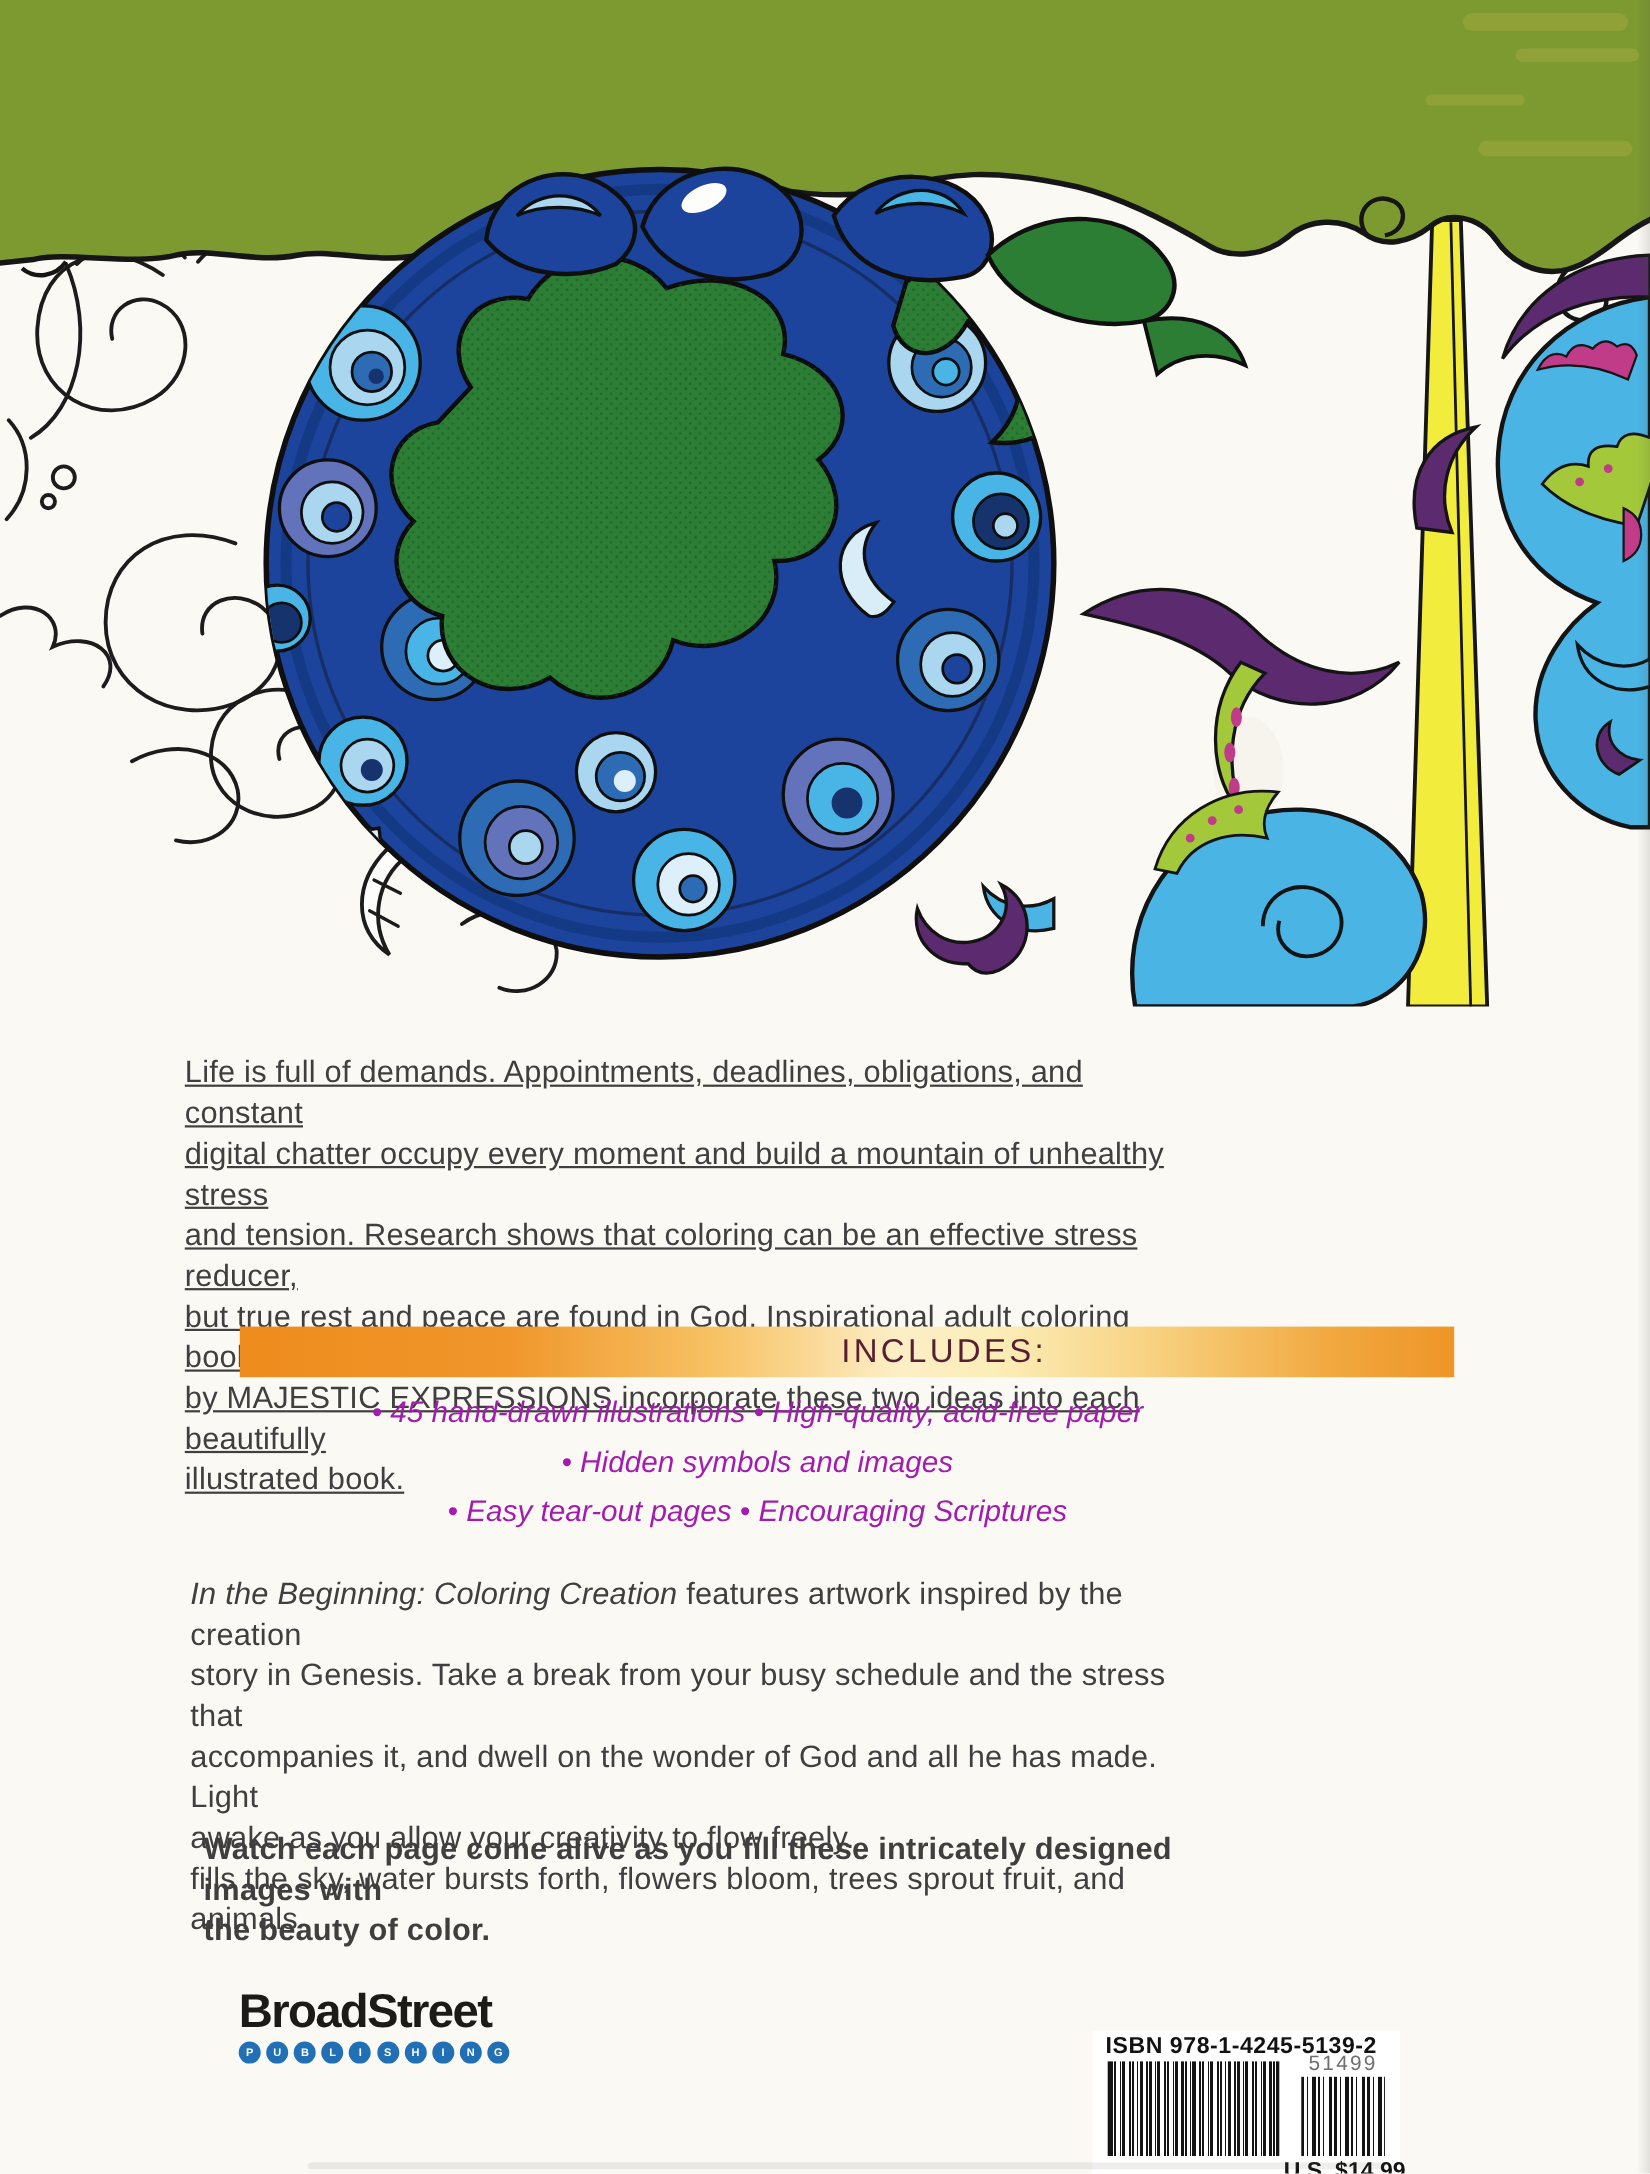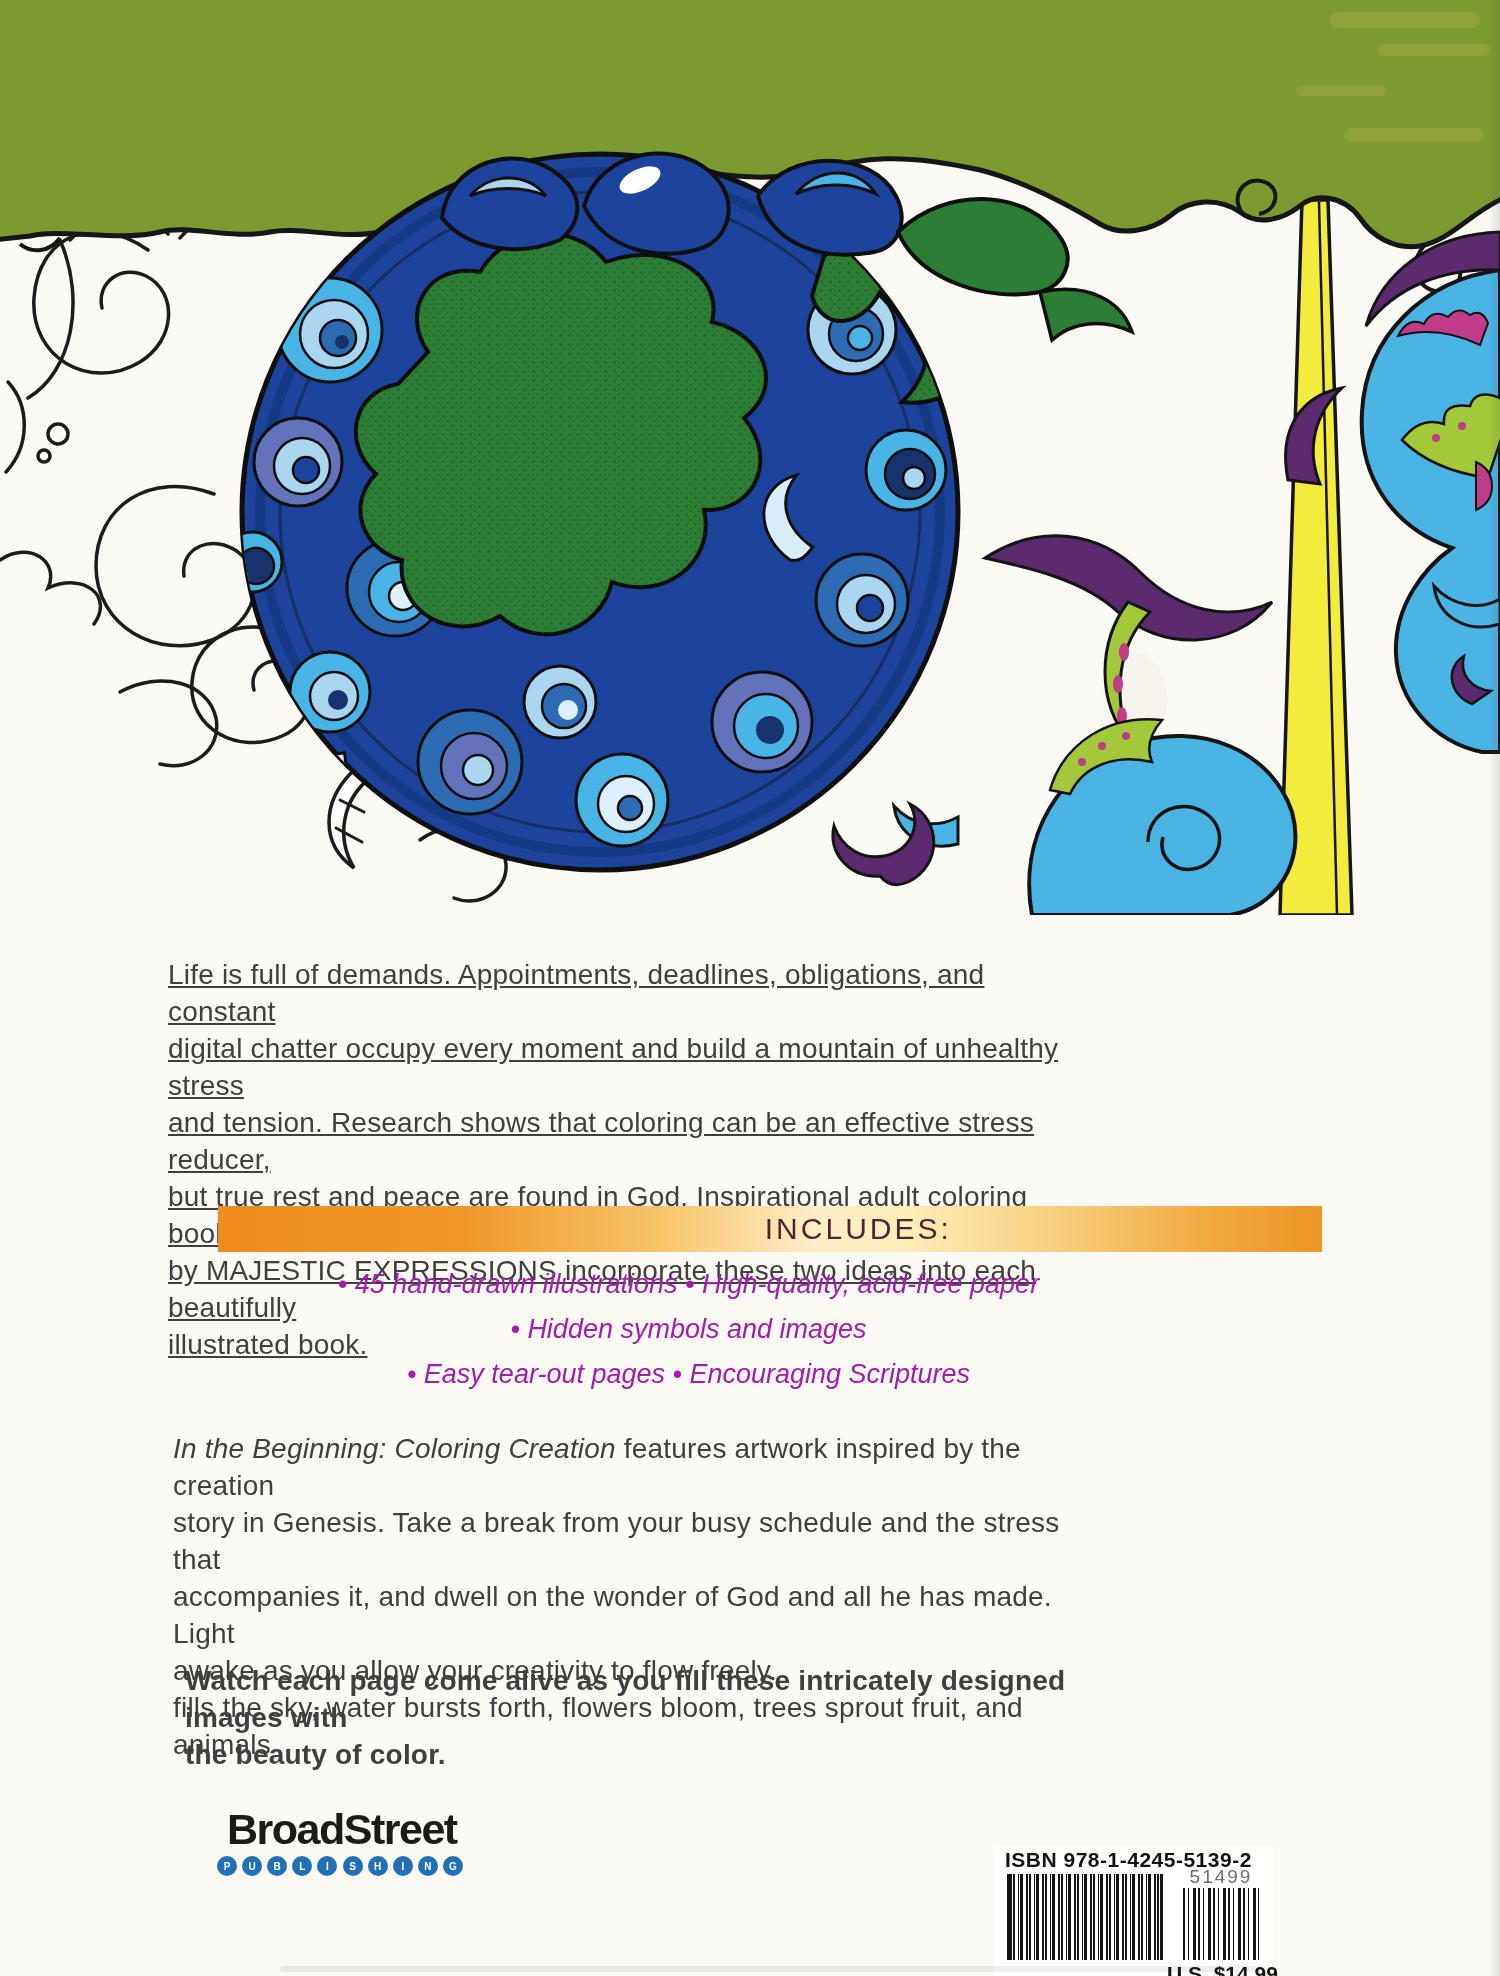--- a/index.html
+++ b/index.html
@@ -25,21 +25,21 @@
     position:absolute; top:50%; left:58%; transform:translate(-50%,-50%);
     font-size:30px; letter-spacing:3px; color:#571f31; white-space:nowrap;
   }
   .bullets {
     position:absolute; left:225px; top:1262px; width:927px; text-align:center;
     color:#a21caf; font-style:italic; font-size:27px; line-height:45px; font-weight:500;
   }
   .bullets .ln { display:block; }
 
   .logo { position:absolute; left:217px; top:1808px; width:252px; }
-  .brand { font-weight:700; font-size:43px; letter-spacing:-1.5px; color:#1d1b18; line-height:1;margin-left:10px; }
+  .brand { font-weight:700; font-size:43px; letter-spacing:-1.5px; color:#1d1b18; line-height:1; }
   .pub-row { display:flex; justify-content:space-between; margin-top:5px; width:246px; }
   .pub-dot {
     width:20px; height:20px; border-radius:50%; background:#2170b5; color:#fff;
     font-size:10px; font-weight:700; display:flex; align-items:center; justify-content:center;
   }
 
   .barcode-panel { position:absolute; left:993px; top:1846px; width:280px; height:150px; background:#ffffff; }
   .isbn { position:absolute; left:12px; top:2px; font-weight:700; font-size:21px; color:#121212; letter-spacing:.5px; white-space:nowrap; }
   .ean-bars {
     position:absolute; left:14px; top:28px; width:150px; height:86px;

